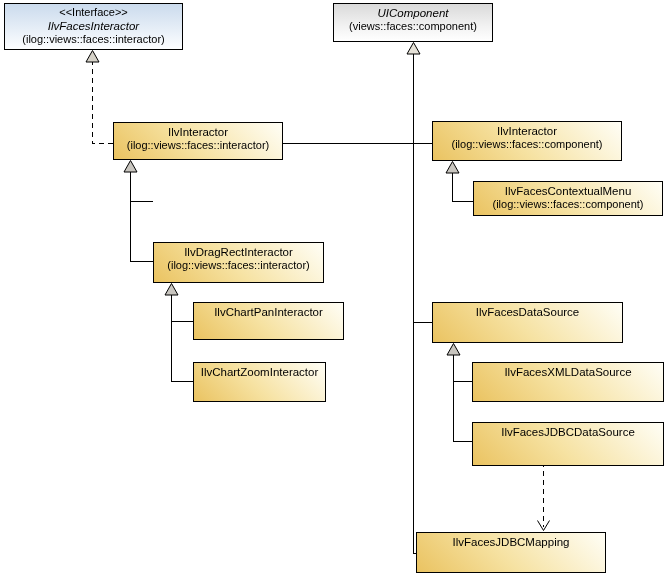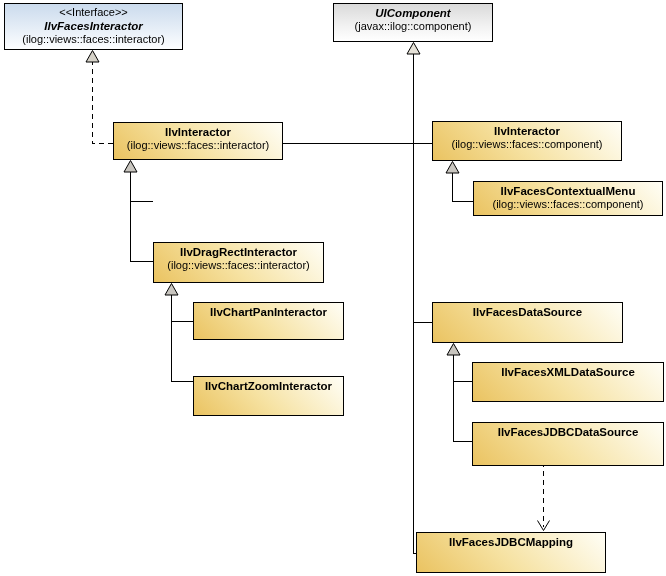--- a/index.html
+++ b/index.html
@@ -20,21 +20,21 @@
     position: absolute;
     box-sizing: border-box;
     border: 1px solid #000000;
     text-align: center;
     color: #000000;
     padding-top: 2px;
     overflow: hidden;
   }
   .cls .t {
     display: block;
-    font-weight: bold;
+    font-weight: normal;
     font-size: 11.5px;
     line-height: 14px;
     white-space: nowrap;
   }
   .cls .s {
     display: block;
     font-size: 11px;
     line-height: 13px;
     white-space: nowrap;
   }
@@ -90,21 +90,21 @@
   </svg>
 
   <div class="cls fill-blue italic" style="left:4px;top:3px;width:179px;height:47px">
     <span class="s">&lt;&lt;Interface&gt;&gt;</span>
     <span class="t">IlvFacesInteractor</span>
     <span class="p">(ilog::views::faces::interactor)</span>
   </div>
 
   <div class="cls fill-gray italic" style="left:333px;top:3px;width:160px;height:39px">
     <span class="t">UIComponent</span>
-    <span class="p">(javax::ilog::component)</span>
+    <span class="p">(views::faces::component)</span>
   </div>
 
   <div class="cls fill-yellow" style="left:113px;top:122px;width:170px;height:38px">
     <span class="t">IlvInteractor</span>
     <span class="p">(ilog::views::faces::interactor)</span>
   </div>
 
   <div class="cls fill-yellow" style="left:432px;top:121px;width:190px;height:40px">
     <span class="t">IlvInteractor</span>
     <span class="p">(ilog::views::faces::component)</span>
@@ -118,21 +118,21 @@
 
   <div class="cls fill-yellow" style="left:153px;top:242px;width:171px;height:41px">
     <span class="t">IlvDragRectInteractor</span>
     <span class="p">(ilog::views::faces::interactor)</span>
   </div>
 
   <div class="cls fill-yellow" style="left:193px;top:302px;width:151px;height:38px">
     <span class="t">IlvChartPanInteractor</span>
   </div>
 
-  <div class="cls fill-yellow" style="left:193px;top:376px;width:151px;height:40px">
+  <div class="cls fill-yellow" style="left:193px;top:362px;width:133px;height:40px">
     <span class="t">IlvChartZoomInteractor</span>
   </div>
 
   <div class="cls fill-yellow" style="left:432px;top:302px;width:191px;height:41px">
     <span class="t">IlvFacesDataSource</span>
   </div>
 
   <div class="cls fill-yellow" style="left:472px;top:362px;width:192px;height:40px">
     <span class="t">IlvFacesXMLDataSource</span>
   </div>

